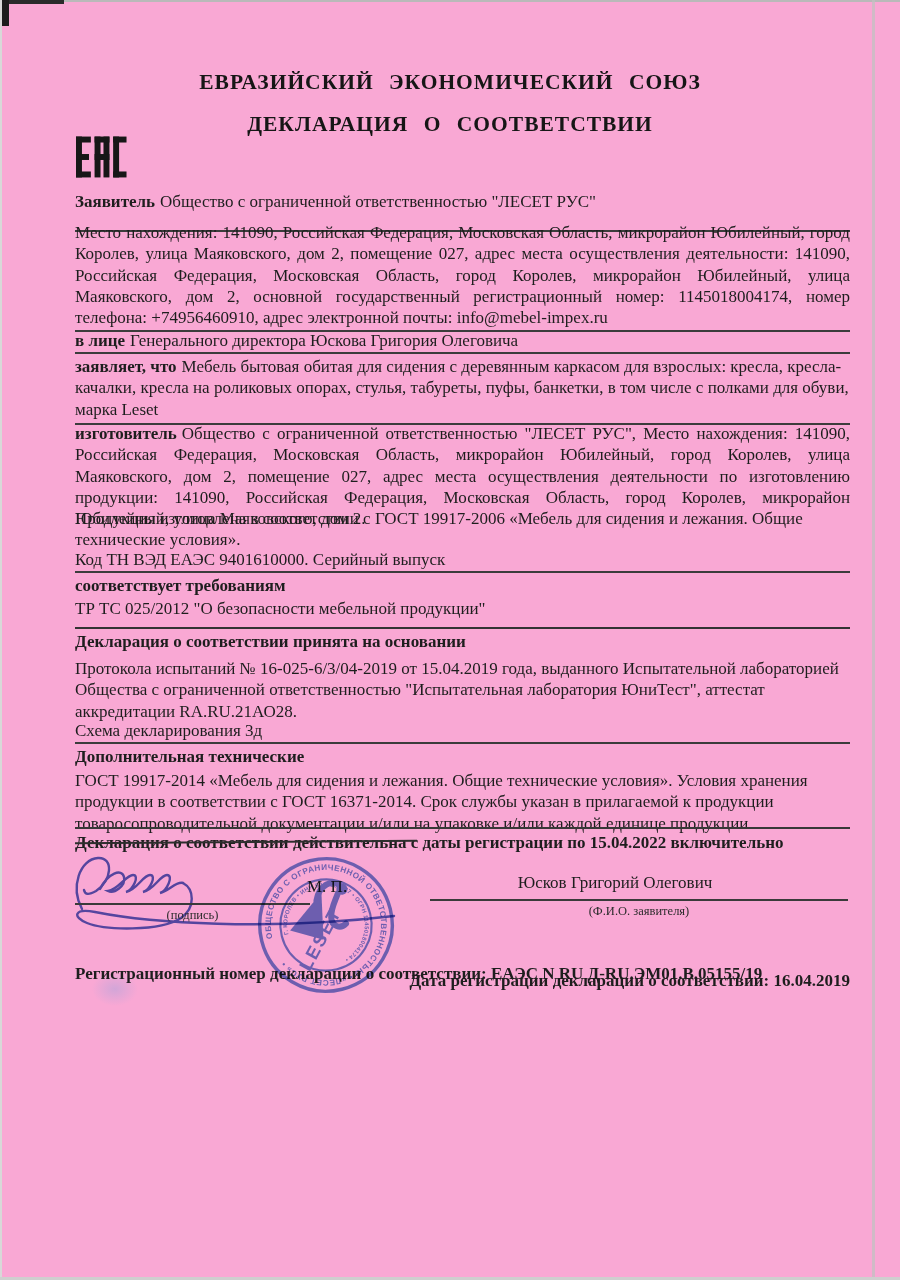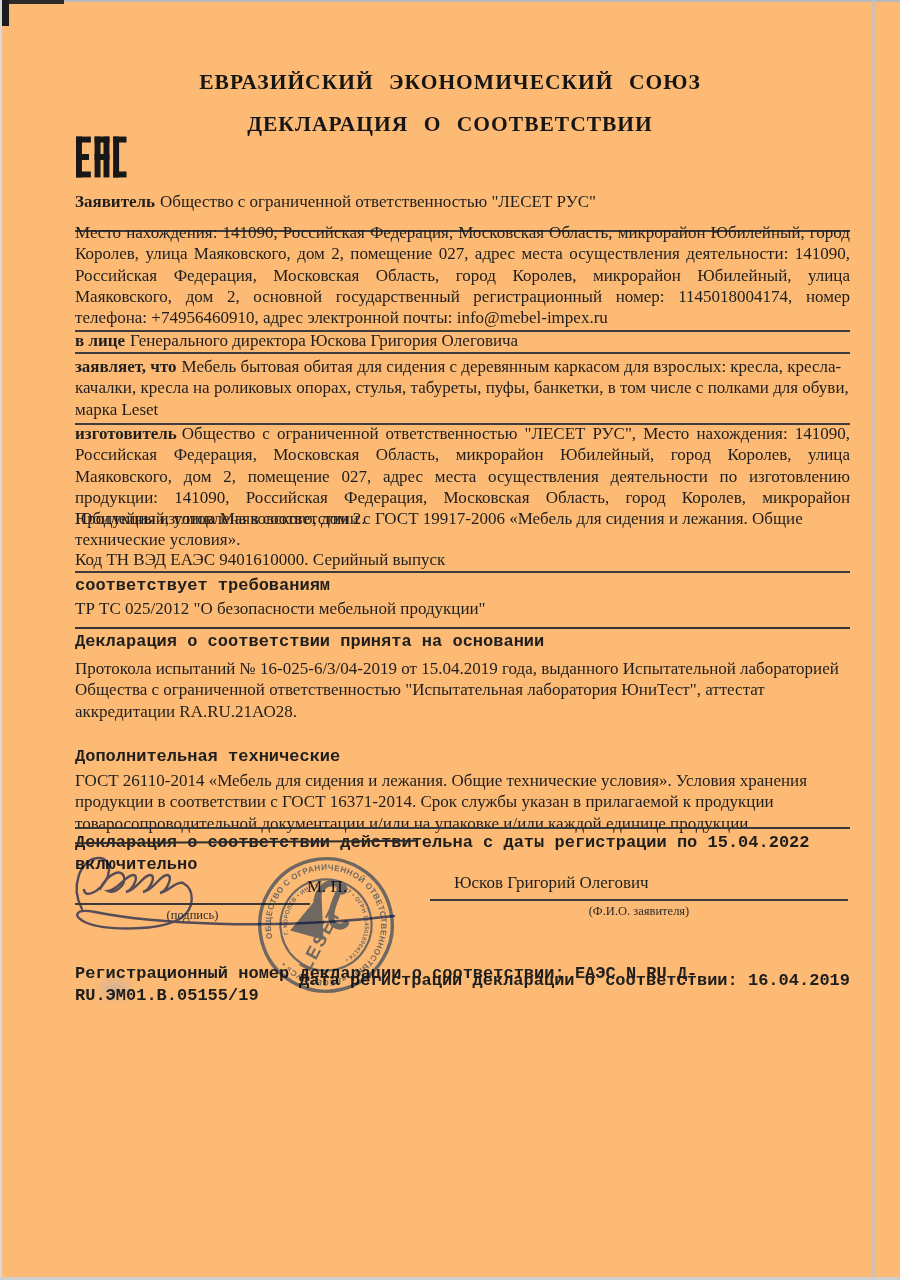--- a/index.html
+++ b/index.html
@@ -1,26 +1,26 @@
 <!DOCTYPE html>
 <html><head>
 <meta charset="utf-8">
 <style>
   html,body{margin:0;padding:0;background:#e8e8e8;}
   .page{
     position:relative;width:900px;height:1280px;margin:0 auto;
-    background:#fdba74;overflow:hidden;
+    background:#f9a8d4;overflow:hidden;
     font-family:"Liberation Serif", serif;color:#1e1e1e;
   }
   .abs{position:absolute;}
   .col{left:75px;width:775px;}
   .body-text{font-size:17px;line-height:21.3px;font-family:Liberation Serif, serif;}
   .row{font-size:17px;line-height:22px;}
   .jst{text-align:justify;}
-  .b{font-weight:bold;font-family:Liberation Mono, monospace;}
+  .b{font-weight:bold;}
   .lbl{font-weight:bold;padding-right:5px;}
   .hr-after{border-bottom:2px solid #3c3c3c;}
   .hr-thick{border-bottom:2.5px solid #333;}
   .title{left:0;width:900px;text-align:center;font-weight:bold;
          font-size:21.5px;letter-spacing:1px;word-spacing:9px;color:#161616;}
   .caption{font-size:12.5px;color:#2c2c2c;text-align:center;}
   .sigline{height:0;border-bottom:2px solid #3a3a3a;}
   .ink{mix-blend-mode:multiply;}
   .scan{background:#b9b9b9;}
 </style>
@@ -79,41 +79,42 @@
   <div class="abs col body-text" style="top:508px;">Продукция изготовлена в соответствии с ГОСТ 19917-2006 «Мебель для сидения и лежания. Общие технические условия».</div>
 
   <div class="abs col row hr-after" style="top:549px;">Код ТН ВЭД ЕАЭС 9401610000. Серийный выпуск</div>
 
   <div class="abs col row b" style="top:575px;">соответствует требованиям</div>
   <div class="abs col row hr-thick" style="top:598px;padding-bottom:7px;">ТР ТС 025/2012 "О безопасности мебельной продукции"</div>
 
   <div class="abs col row b" style="top:631px;">Декларация о соответствии принята на основании</div>
   <div class="abs col body-text" style="top:658px;">Протокола испытаний № 16-025-6/3/04-2019 от 15.04.2019 года, выданного Испытательной лабораторией Общества с ограниченной ответственностью "Испытательная лаборатория ЮниТест", аттестат аккредитации RA.RU.21АО28.</div>
 
+  <div class="abs col row hr-after" style="top:720px;">Схема декларирования 3д</div>
 
   <div class="abs col row b" style="top:746px;">Дополнительная технические</div>
-  <div class="abs col body-text" style="top:770px;">ГОСТ 26110-2014 «Мебель для сидения и лежания. Общие технические условия».  Условия хранения продукции в соответствии с ГОСТ 16371-2014. Срок службы указан в прилагаемой к продукции товаросопроводительной документации и/или на упаковке и/или каждой единице продукции.</div>
+  <div class="abs col body-text" style="top:770px;">ГОСТ 19917-2014 «Мебель для сидения и лежания. Общие технические условия».  Условия хранения продукции в соответствии с ГОСТ 16371-2014. Срок службы указан в прилагаемой к продукции товаросопроводительной документации и/или на упаковке и/или каждой единице продукции.</div>
   <div class="abs" style="left:75px;top:827px;width:775px;height:2px;background:#383838;"></div>
 
   <div class="abs col row b" style="top:832px;">Декларация о соответствии  действительна с даты регистрации по 15.04.2022 включительно</div>
   <div class="abs" style="left:75px;top:841px;width:342px;height:2px;background:#2e2e2e;transform:rotate(-0.4deg);"></div>
 
   <div class="abs ink" style="left:62px;top:845px;">
     <svg width="345" height="118" viewBox="0 0 345 118">
       <g fill="none" stroke="#4558b8" stroke-width="2.4" stroke-linecap="round" opacity="0.9">
         <path d="M 20 64 C 8 42 18 14 36 13 C 52 12 50 36 34 46 C 27 50 23 50 22 45"></path>
         <path d="M 38 44 C 46 28 60 23 62 32 C 64 41 52 49 46 46 C 56 45 64 30 71 30 C 78 30 71 45 64 47 C 75 45 81 30 88 30 C 95 30 88 45 81 47 C 92 45 98 30 105 30 C 112 30 105 46 98 48 C 107 46 114 36 121 38"></path>
         <path d="M 121 38 C 132 44 134 62 119 73 C 98 87 42 85 25 78 C 10 72 12 63 33 67 C 88 78 205 86 332 71"></path>
       </g>
     </svg>
   </div>
   <div class="abs sigline" style="left:75px;top:903px;width:235px;"></div>
   <div class="abs caption" style="left:75px;top:908px;width:235px;">(подпись)</div>
   <div class="abs row" style="left:307px;top:876px;">М. П.</div>
-  <div class="abs row" style="left:454px;top:872px;width:418px;text-align:left;">Юсков Григорий Олегович</div>
+  <div class="abs row" style="left:406px;top:872px;width:418px;text-align:center;">Юсков Григорий Олегович</div>
   <div class="abs sigline" style="left:430px;top:899px;width:418px;"></div>
   <div class="abs caption" style="left:430px;top:904px;width:418px;">(Ф.И.О.  заявителя)</div>
 
   <div class="abs col row b" style="top:963px;">
     <span>Регистрационный  номер декларации  о соответствии:</span>
     <span>ЕАЭС  N RU Д-RU.ЭМ01.В.05155/19</span>
   </div>
   <div class="abs col row b" style="top:970px;text-align:right;">
     <span>Дата регистрации  декларации  о соответствии:</span>
     <span>16.04.2019</span>

